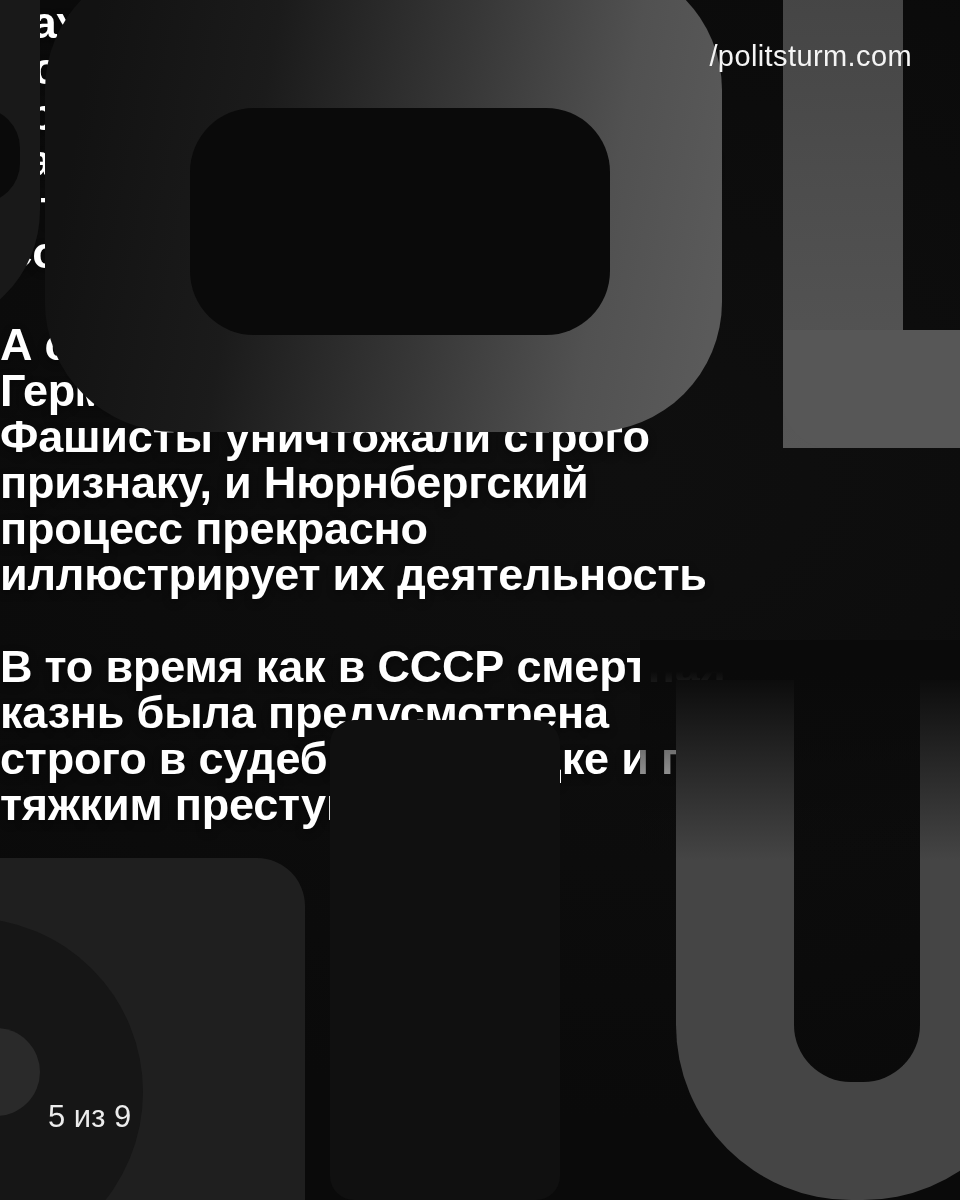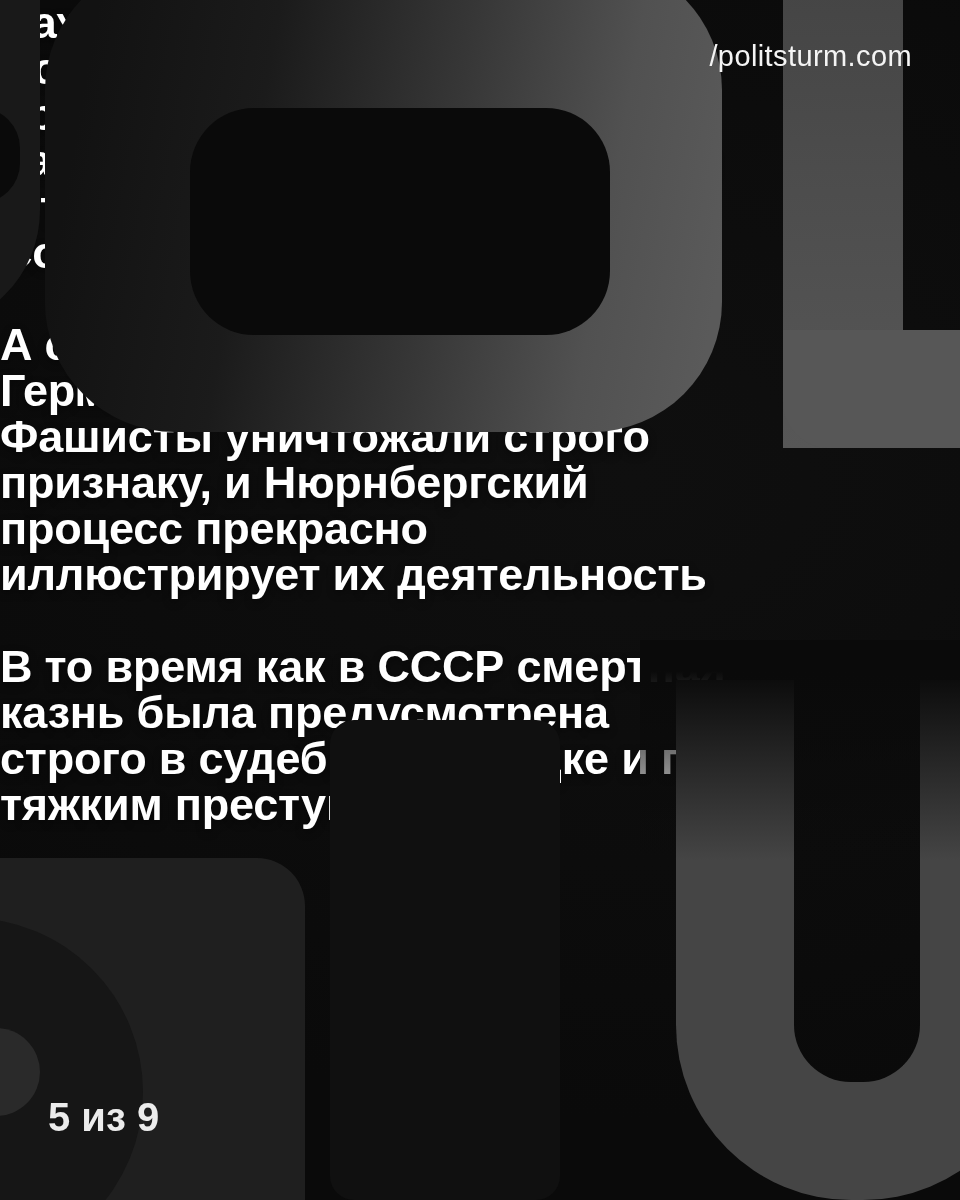--- a/index.html
+++ b/index.html
@@ -51,21 +51,21 @@
     color: var(--text-color, #ffffff);
     font-size: 45px; font-weight: 700; line-height: 46px; letter-spacing: -0.2px;
     text-shadow: 0 3px 8px rgba(0,0,0,0.45);
   }
   .content, .content .para { position: static; }
   .para { margin: 0 0 46px 0; }
   .para:last-child { margin-bottom: 0; }
   .line { position: static; white-space: nowrap; }
   .page-counter {
     left: 48px; top: 1098px;
-    font-size: 40px; font-weight: 700; line-height: 38px;
+    font-size: 31px; font-weight: 400; line-height: 38px;
     color: #ececec; z-index: 5;
   }
 </style>
 </head>
 <body>
 
 <div class="canvas">
 
   <div class="bg-p-body"></div>
   <div class="bg-p-hole"></div>

